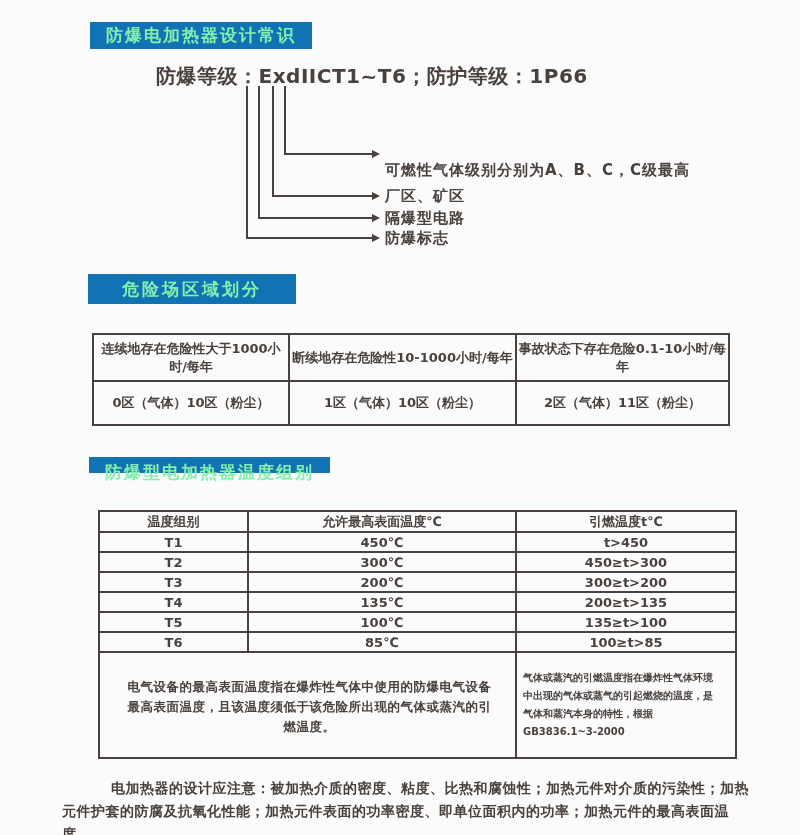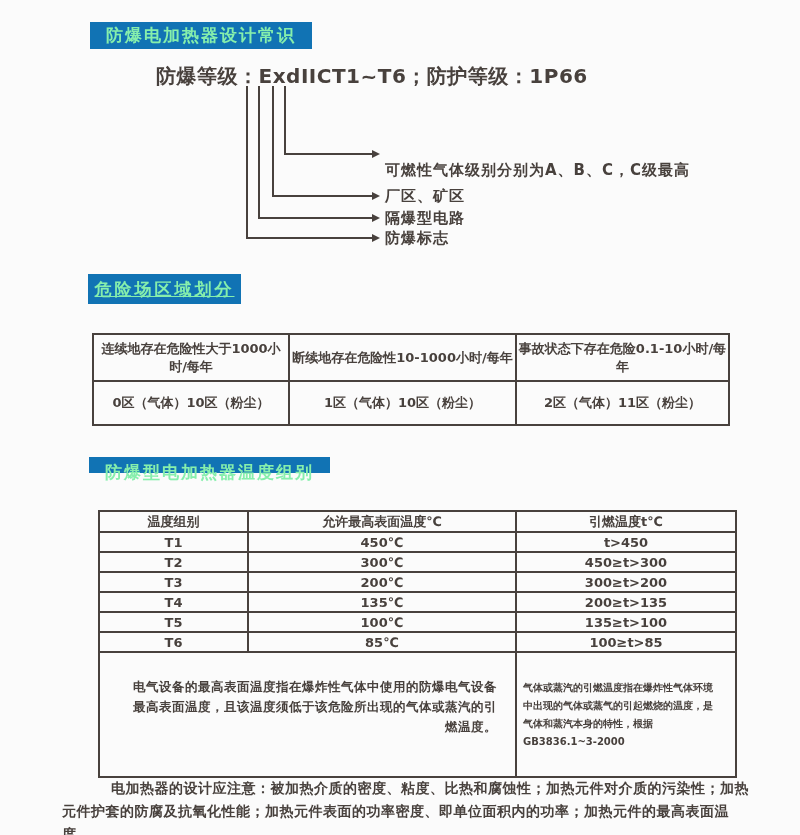--- a/index.html
+++ b/index.html
@@ -23,21 +23,21 @@
   
   .banner{
     position:absolute;
     background:var(--blue);
     color:#86efac;
     text-align:center;
     font-size:17px;
     font-weight:bold;
   }
   #banner1{left:90px;top:22px;width:222px;height:27px;line-height:27px;letter-spacing:2px;}
-  #banner2{left:88px;top:274px;width:153px;height:30px;line-height:30px;letter-spacing:3px;text-decoration:underline;}
+  #banner2{left:88px;top:274px;width:208px;height:30px;line-height:30px;letter-spacing:3px;}
   #banner3{left:89px;top:457px;width:241px;height:16px;line-height:30px;letter-spacing:2px;}
 
   
   #specline{
     position:absolute;left:156px;top:63px;
     font-size:20px;letter-spacing:0.5px;white-space:nowrap;
   }
   .vline,.hline{position:absolute;background:var(--ink);}
   .vline{width:2px;}
   .hline{height:2px;}
@@ -87,21 +87,21 @@
     font-weight:bold;
   }
   #hazard-table{left:92px;top:333px;width:636px;font-size:13px;}
   #hazard-table .hrow td{height:45px;}
   #hazard-table .drow td{height:42px;}
 
   #temp-table{left:98px;top:510px;width:637px;font-size:13px;}
   #temp-table td{height:18px;}
   #temp-table tr.thead td{height:19px;}
   #temp-table td.note-left{
-    height:99px;text-align:right;padding:4px 18px 20px 22px;
+    height:99px;text-align:center;padding:4px 18px 1px 22px;
     font-size:12.5px;line-height:20px;letter-spacing:0.5px;
   }
   #temp-table td.note-right{
     text-align:left;padding:4px 21px 4px 6px;
     font-size:10px;line-height:18px;
   }
 
   
   #footer-note{
     position:absolute;left:62px;top:777px;width:688px;

